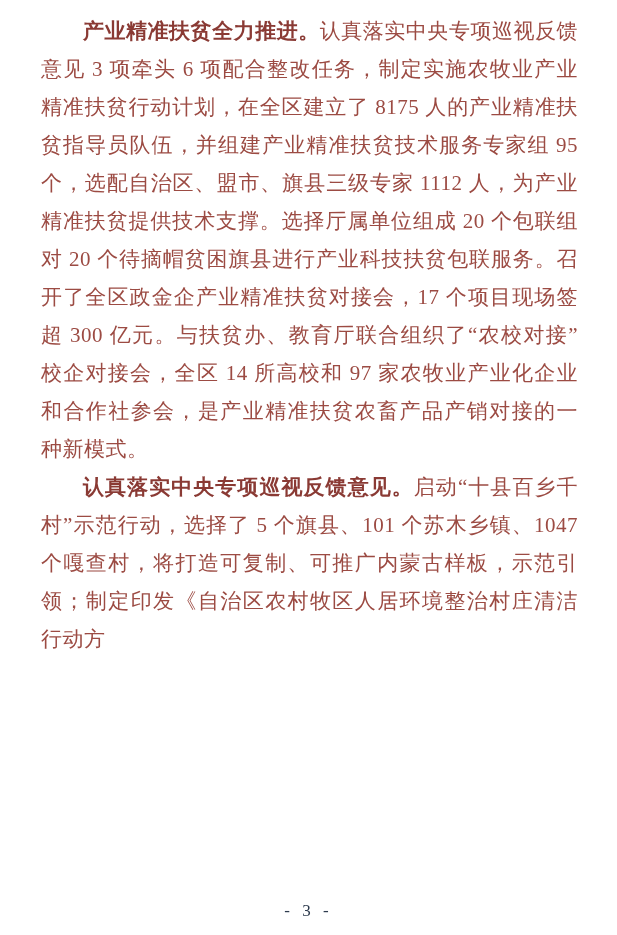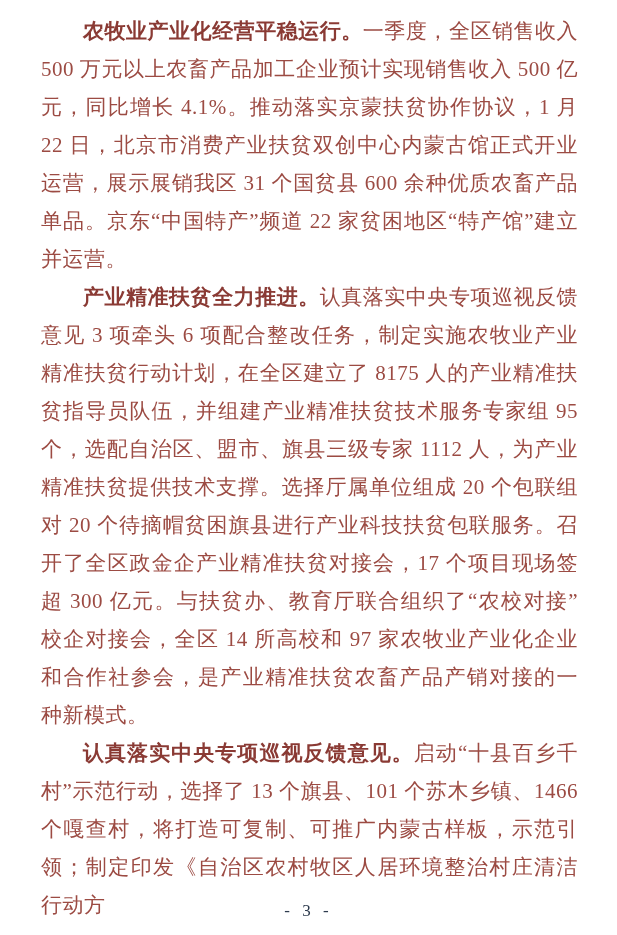--- a/index.html
+++ b/index.html
@@ -47,18 +47,17 @@
     font-size: 17px;
     letter-spacing: 4px;
     color: var(--footer);
   }
 </style>
 </head>
 <body>
 
 <div class="page">
   <div class="content">
-    <p class="para"><span class="lead">农牧业产业化经营平稳运行。</span><span>一季度，全区销售收入 500 万元以上农畜产品加工企业预计实现销售收入 500 亿元，同比增长 4.1%。推动落实京蒙扶贫协作协议，1 月 22 日，北京市消费产业扶贫双创中心内蒙古馆正式开业运营，展示展销我区 31 个国贫县 600 余种优质农畜产品单品。京东“中国特产”频道 22 家贫困地区“特产馆”建立并运营。</span></p>
     <p class="para"><span class="lead">产业精准扶贫全力推进。</span><span>认真落实中央专项巡视反馈意见 3 项牵头 6 项配合整改任务，制定实施农牧业产业精准扶贫行动计划，在全区建立了 8175 人的产业精准扶贫指导员队伍，并组建产业精准扶贫技术服务专家组 95 个，选配自治区、盟市、旗县三级专家 1112 人，为产业精准扶贫提供技术支撑。选择厅属单位组成 20 个包联组对 20 个待摘帽贫困旗县进行产业科技扶贫包联服务。召开了全区政金企产业精准扶贫对接会，17 个项目现场签超 300 亿元。与扶贫办、教育厅联合组织了“农校对接”校企对接会，全区 14 所高校和 97 家农牧业产业化企业和合作社参会，是产业精准扶贫农畜产品产销对接的一种新模式。</span></p>
-    <p class="para"><span class="lead">认真落实中央专项巡视反馈意见。</span><span>启动“十县百乡千村”示范行动，选择了 13 个旗县、101 个苏木乡镇、1466 个嘎查村，将打造可复制、可推广内蒙古样板，示范引领；制定印发《自治区农村牧区人居环境整治村庄清洁行动方</span></p>
+    <p class="para"><span class="lead">认真落实中央专项巡视反馈意见。</span><span>启动“十县百乡千村”示范行动，选择了 5 个旗县、101 个苏木乡镇、1047 个嘎查村，将打造可复制、可推广内蒙古样板，示范引领；制定印发《自治区农村牧区人居环境整治村庄清洁行动方</span></p>
   </div>
   <div class="footer">- 3 -</div>
 </div>
 
 </body></html>

